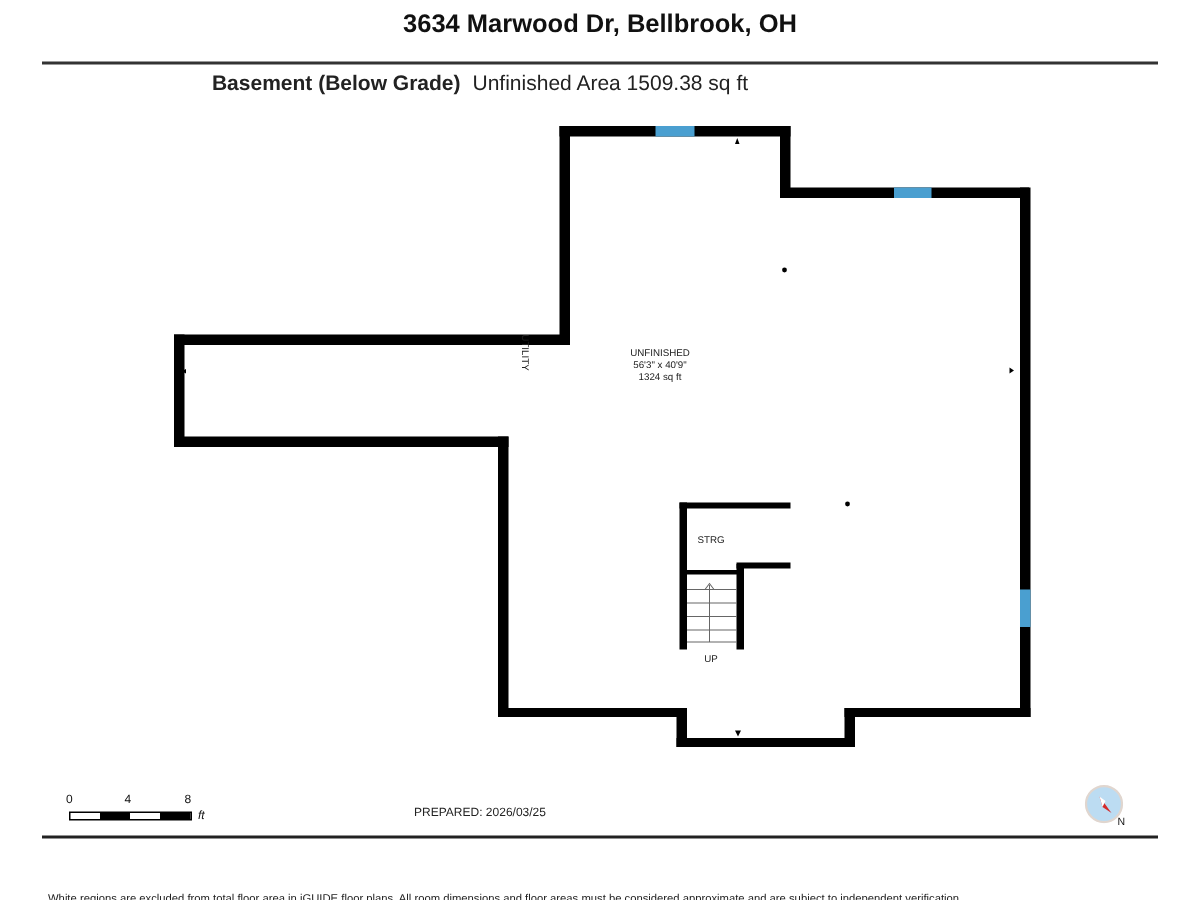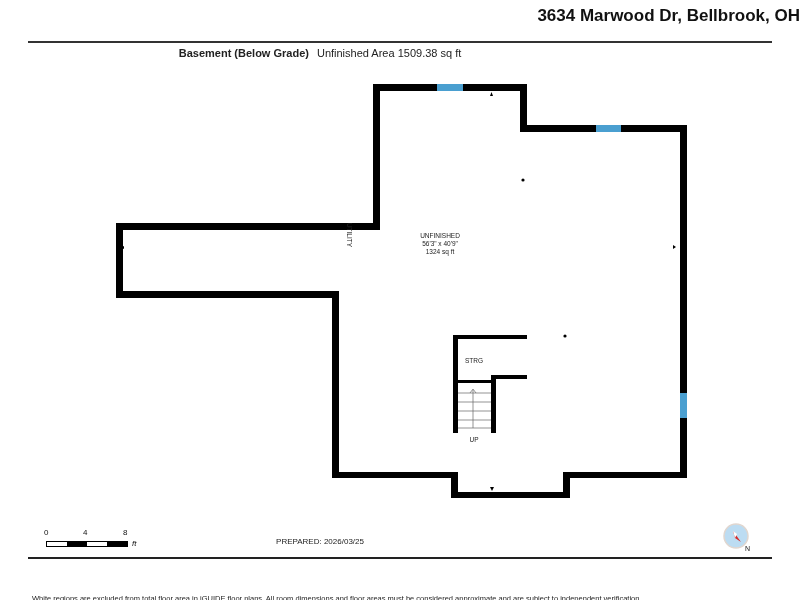--- a/index.html
+++ b/index.html
@@ -1,19 +1,19 @@
 <!DOCTYPE html>
 <html><head>
   <meta charset="utf-8">
   <style>
     html, body { margin: 0; padding: 0; background: #ffffff; }
     body { width: 800px; height: 600px; position: relative; overflow: hidden; font-family: "Liberation Sans", sans-serif; color: #111; }
-    .title { position: absolute; left: 0; width: 800px; top: 6px; text-align: right; font-size: 17px; font-weight: bold; }
+    .title { position: absolute; left: 0; width: 800px; top: 6px; text-align: center; font-size: 17px; font-weight: bold; }
     .rule-top { position: absolute; left: 28px; width: 744px; top: 41px; height: 2px; background: #333; }
-    .subtitle { position: absolute; left: 0; width: 640px; top: 47px; text-align: center; font-size: 11px; color: #222; }
+    .subtitle { position: absolute; left: 0; width: 640px; top: 47px; text-align: center; font-size: 14px; color: #222; }
     .subtitle b { font-weight: bold; margin-right: 8px; }
     .plan { position: absolute; left: 0; top: 0; }
     .lbl { position: absolute; font-size: 6.5px; color: #222; text-align: center; line-height: 8px; }
     .scale { position: absolute; left: 44px; top: 528px; }
     .scale .nums { position: absolute; font-size: 8px; }
     .prepared { position: absolute; left: 0; width: 640px; top: 537px; text-align: center; font-size: 8px; color: #222; }
     .rule-bot { position: absolute; left: 28px; width: 744px; top: 557px; height: 2px; background: #222; }
     .disclaimer { position: absolute; left: 32px; top: 594px; font-size: 7.5px; color: #222; }
     .compass { position: absolute; left: 723px; top: 523px; width: 26px; height: 26px; }
   </style>

